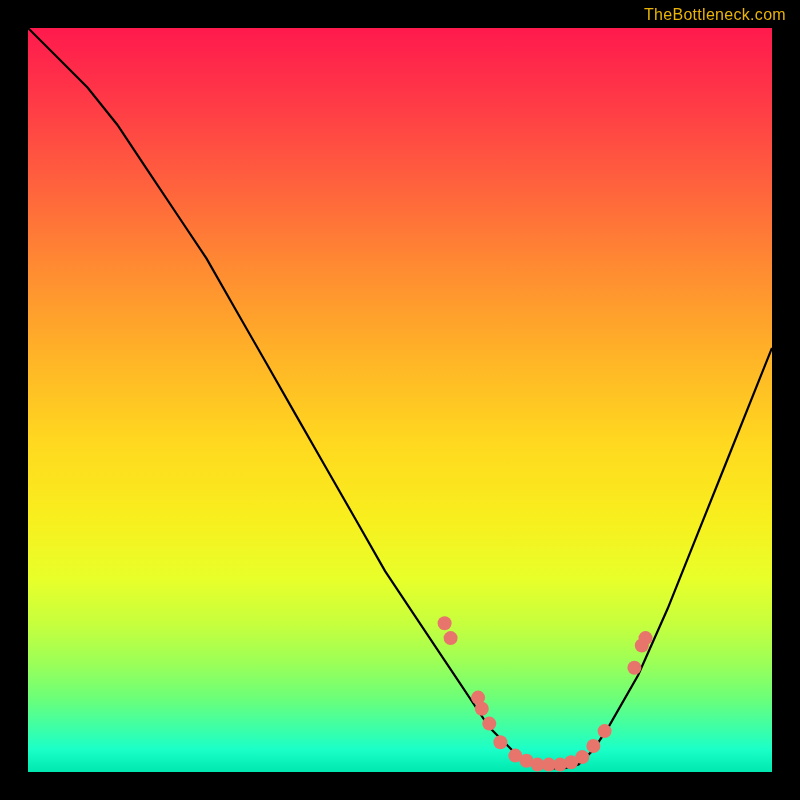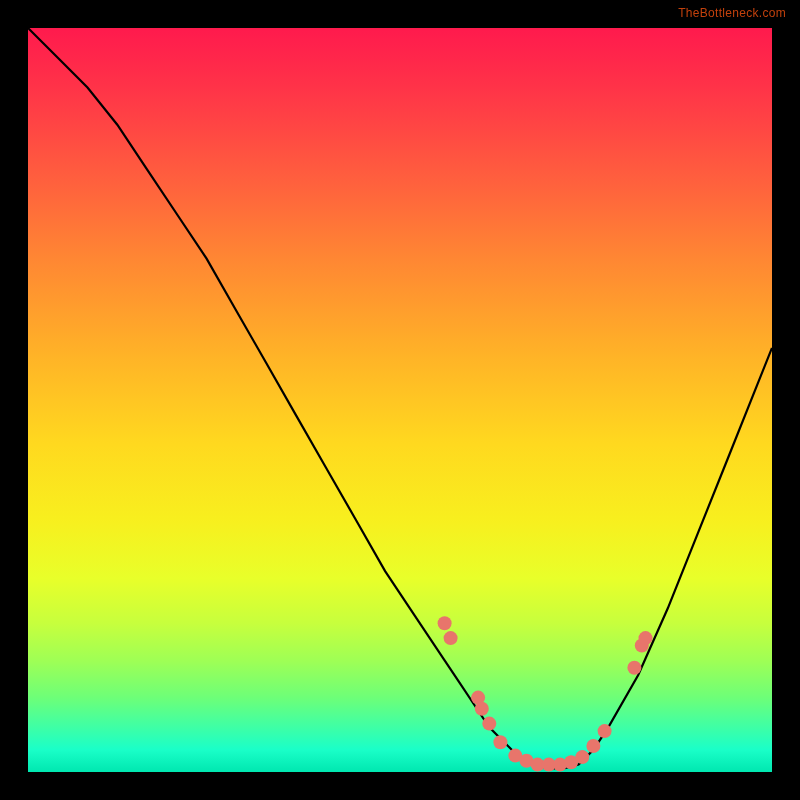--- a/index.html
+++ b/index.html
@@ -1,18 +1,18 @@
 <!DOCTYPE html>
 <html><head>
 <meta charset="utf-8">
 <style>
   * { margin: 0; padding: 0; box-sizing: border-box; }
   body { width: 800px; height: 800px; background: #000; position: relative; font-family: Arial, sans-serif; }
   .outer { width: 800px; height: 800px; background: #000; position: relative; }
-  .watermark { position: absolute; top: 6px; right: 14px; color: #c2410c; font-size: 12px; font-weight: 500; letter-spacing: 0.3px; z-index: 10; }
+  .watermark { position: absolute; top: 6px; right: 14px; color: #eab308; font-size: 16px; font-weight: 500; letter-spacing: 0.3px; z-index: 10; }
   .plot-area {
     position: absolute;
     top: 28px;
     left: 28px;
     width: 744px;
     height: 744px;
     overflow: hidden;
   }
   .gradient-bg {
     position: absolute;

